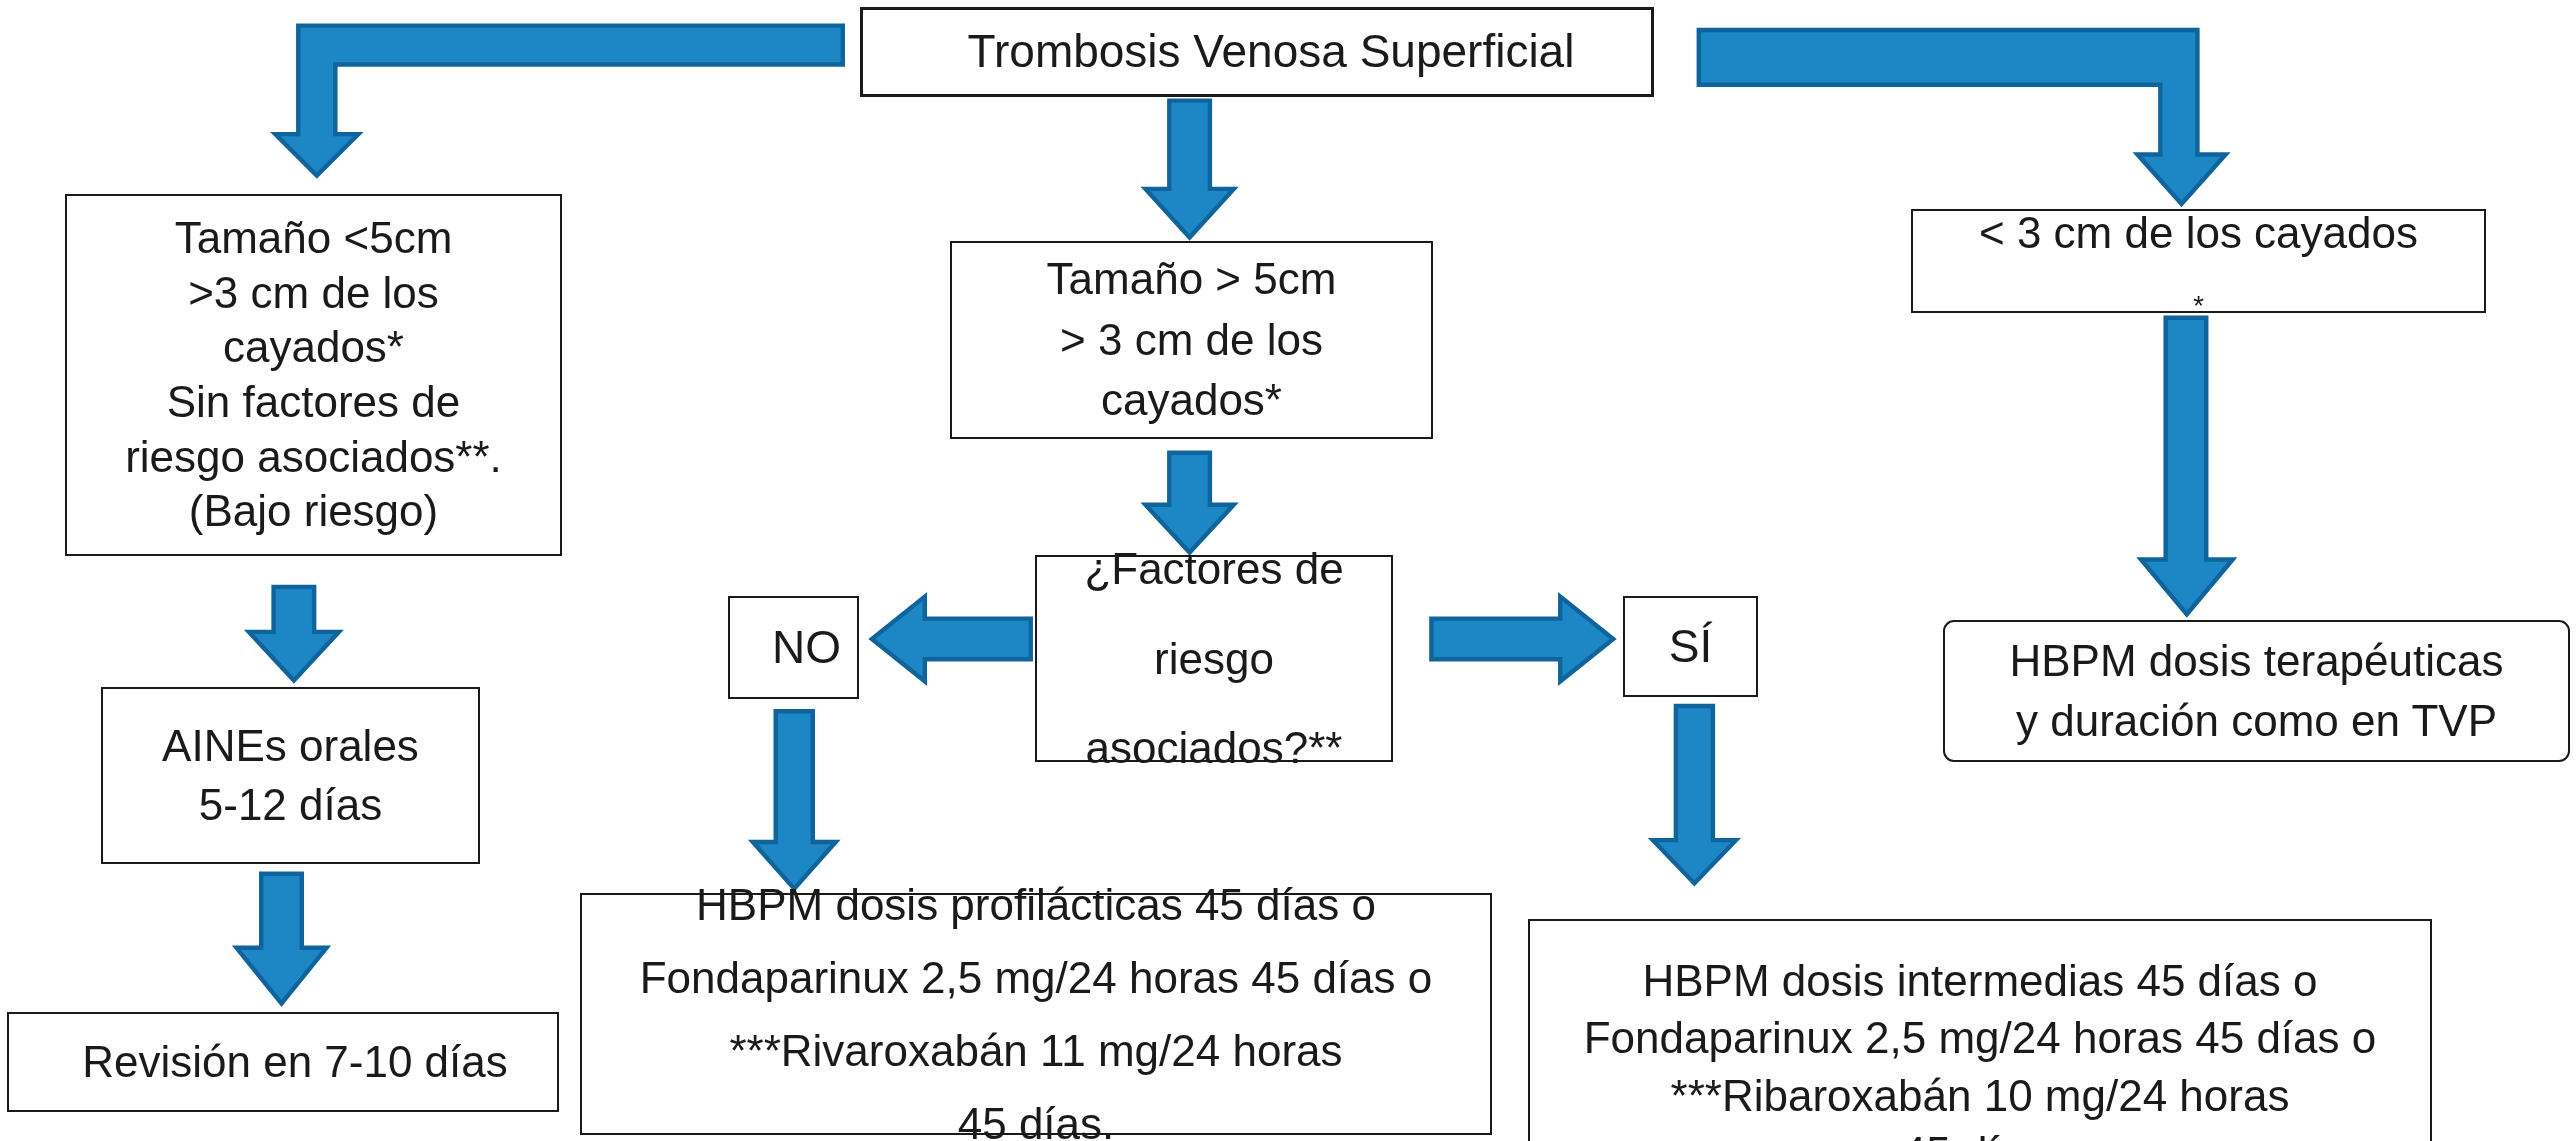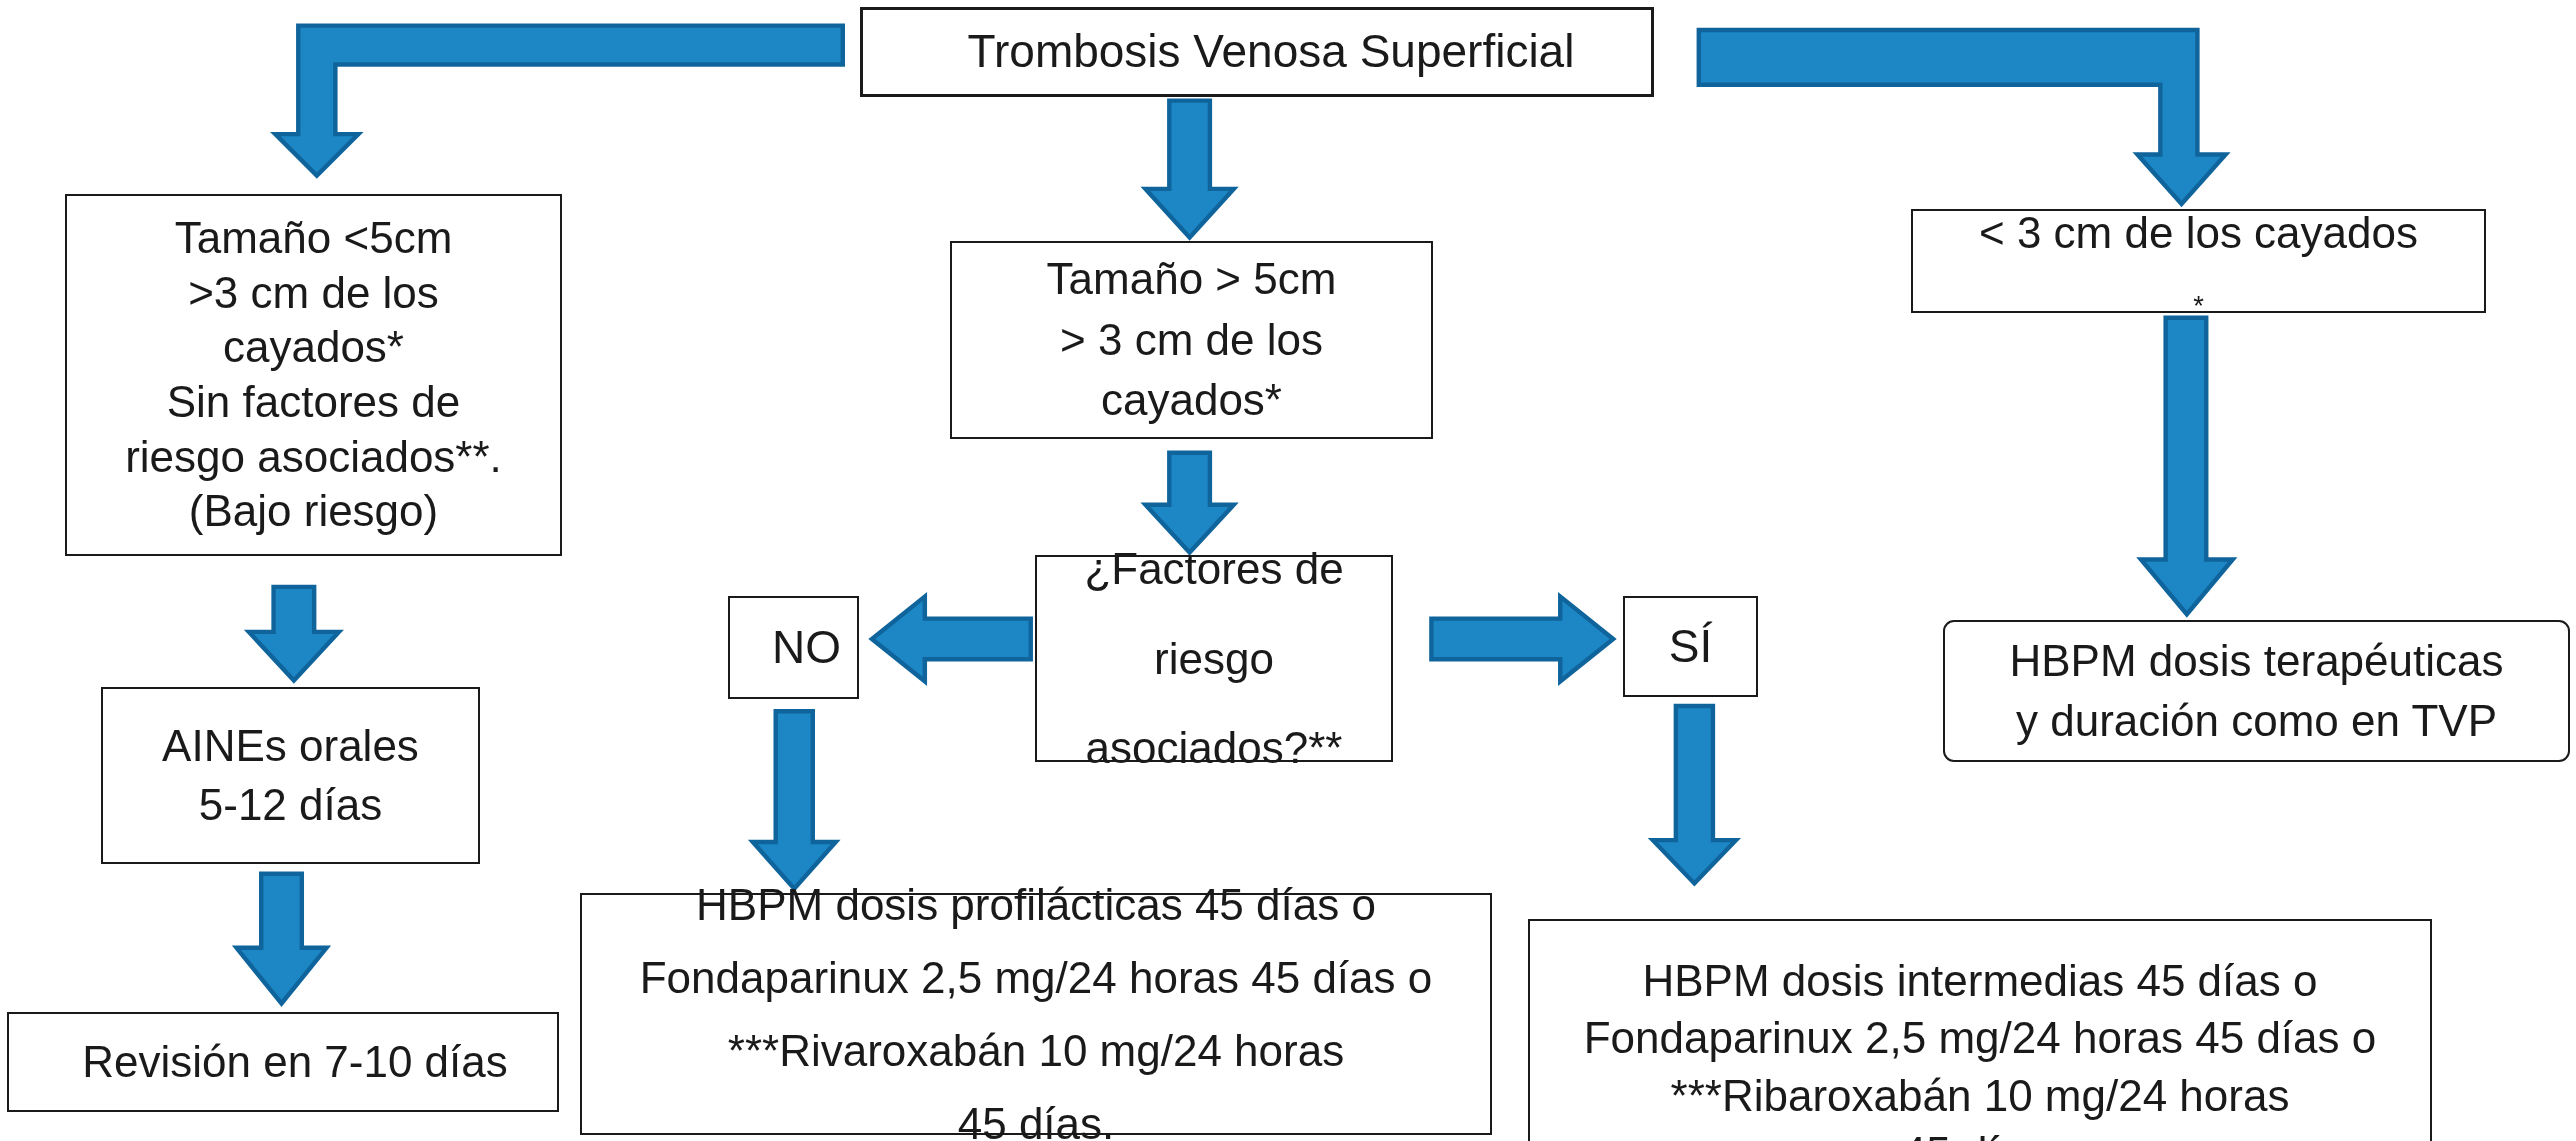--- a/index.html
+++ b/index.html
@@ -122,21 +122,21 @@
   </div>
 
   <div class="box b-terap">
     <span>HBPM dosis terapéuticas</span>
     <span>y duración como en TVP</span>
   </div>
 
   <div class="box b-prof">
     <span>HBPM dosis profilácticas 45 días o</span>
     <span>Fondaparinux 2,5 mg/24 horas 45 días o</span>
-    <span>***Rivaroxabán 10 mg/24 horas</span>
+    <span>***Rivaroxabán 11 mg/24 horas</span>
     <span>45 días.</span>
   </div>
 
   <div class="box b-inter">
     <span>HBPM dosis intermedias 45 días o</span>
     <span>Fondaparinux 2,5 mg/24 horas 45 días o</span>
     <span>***Ribaroxabán 10 mg/24 horas</span>
     <span>45 días.</span>
   </div>
 

